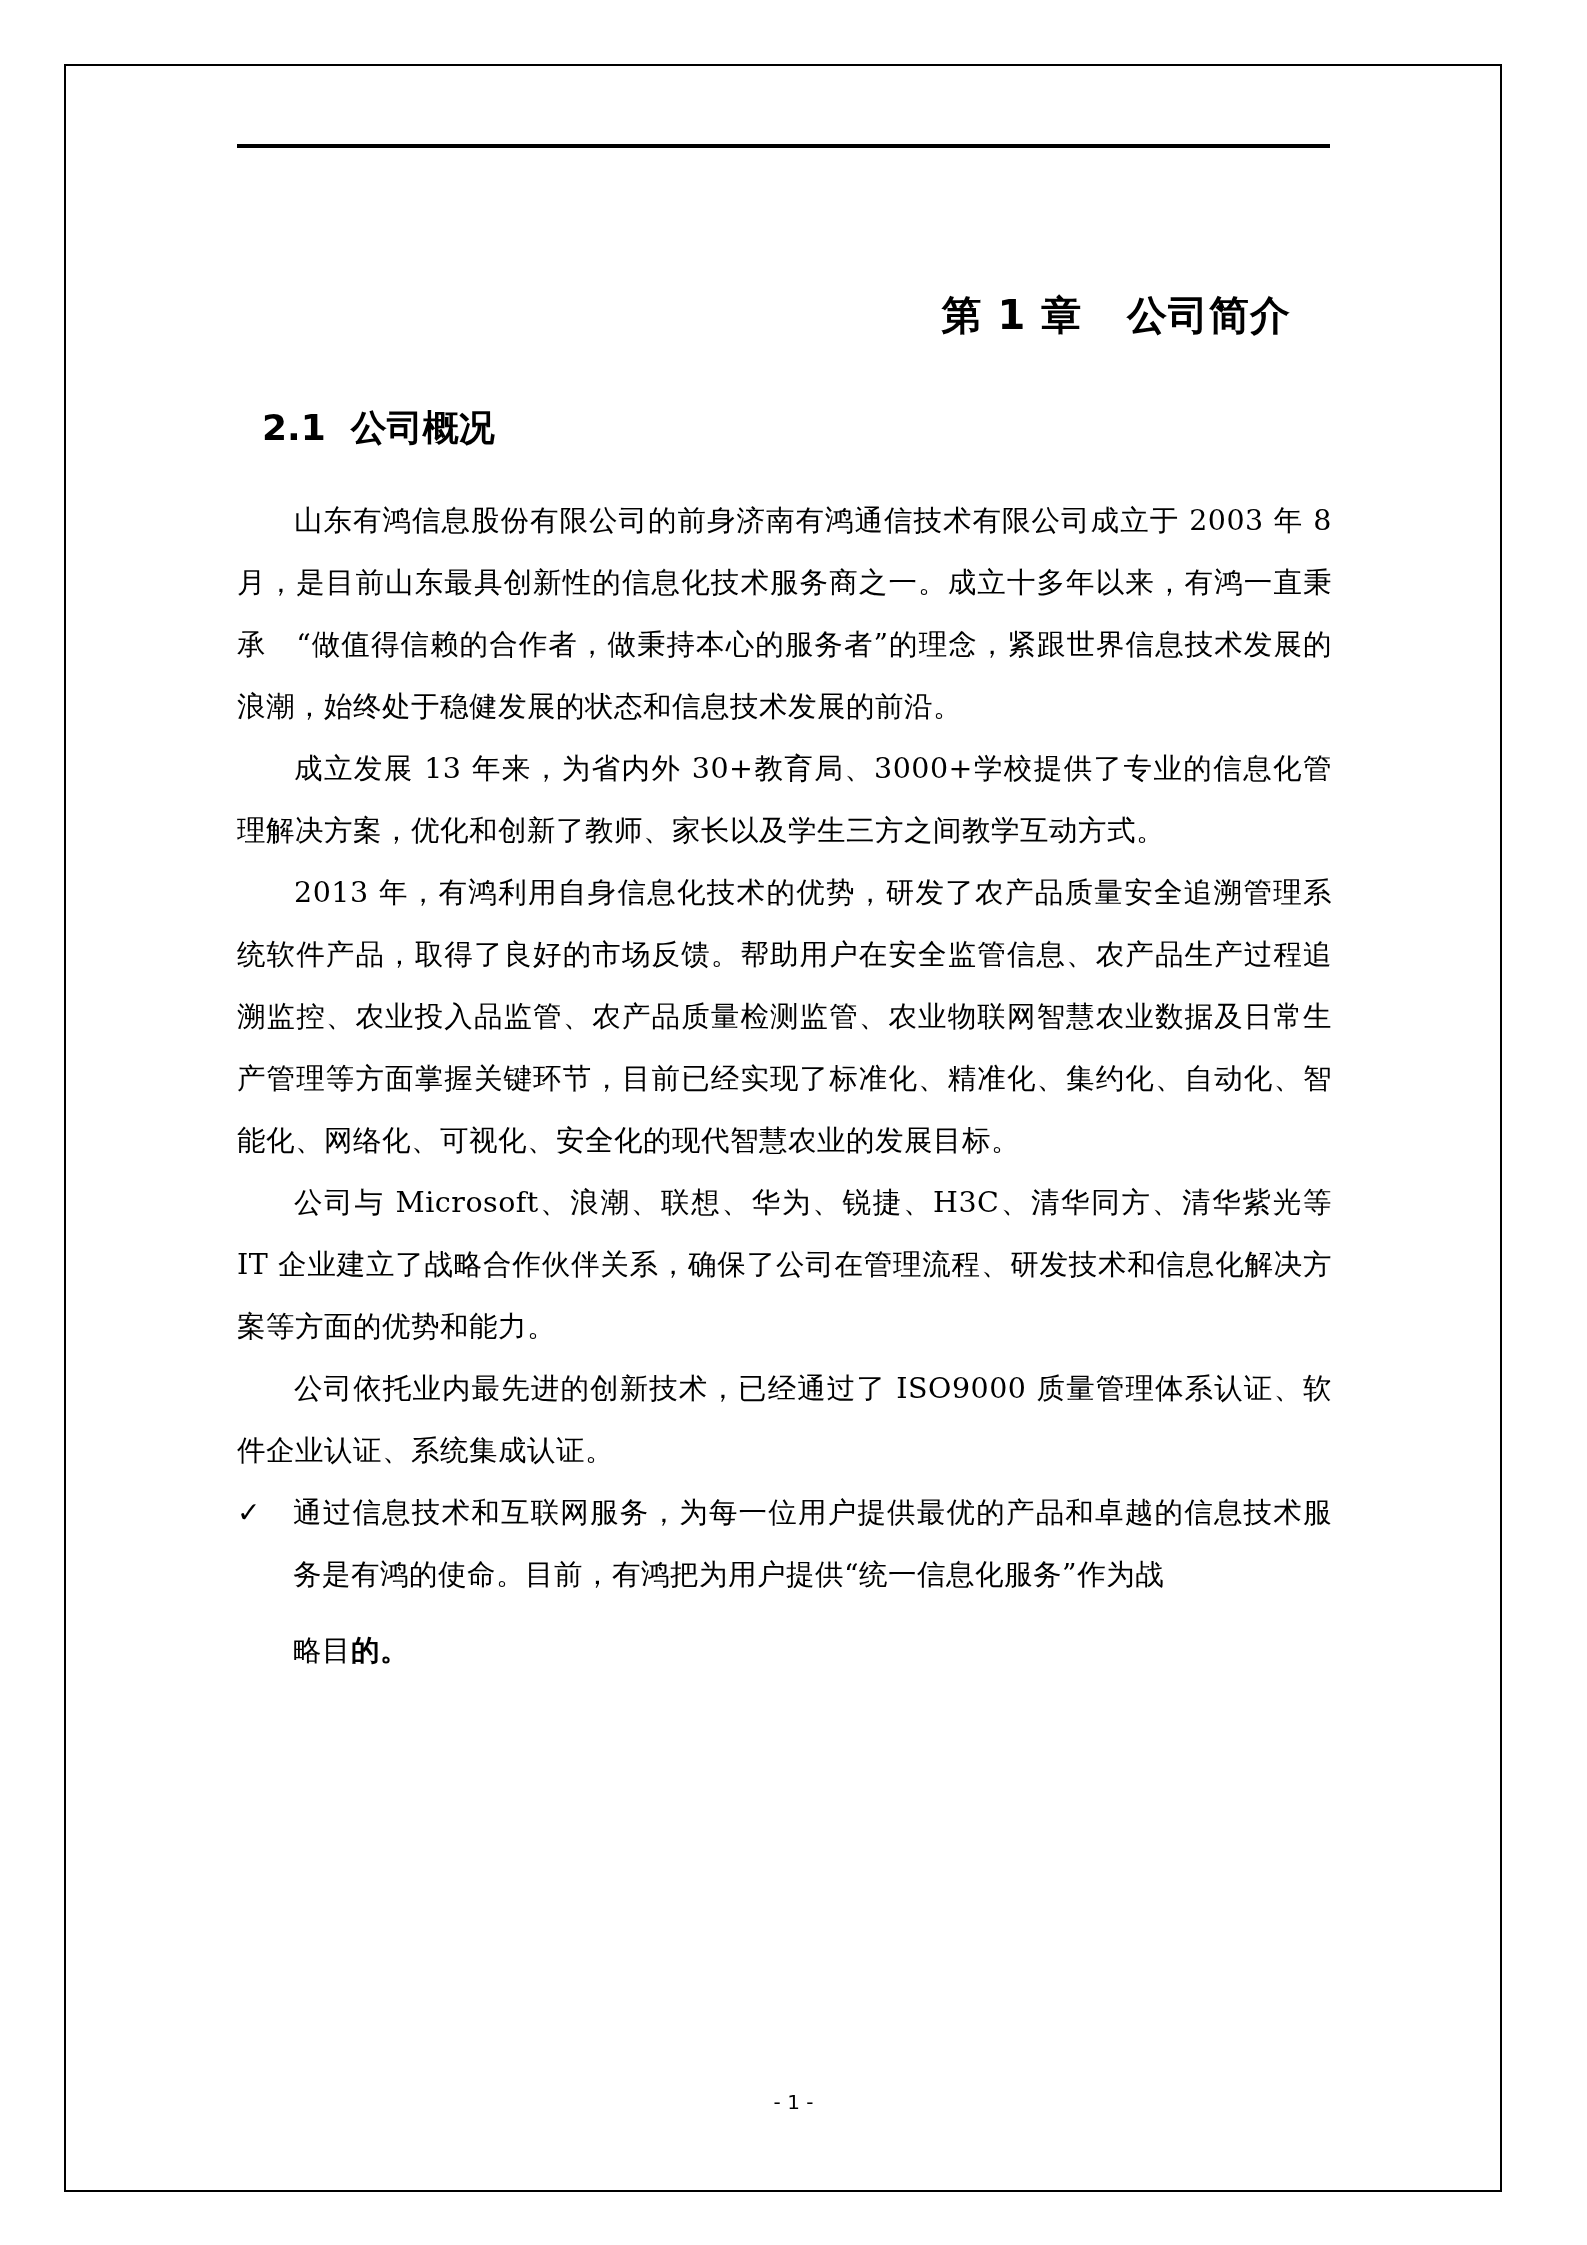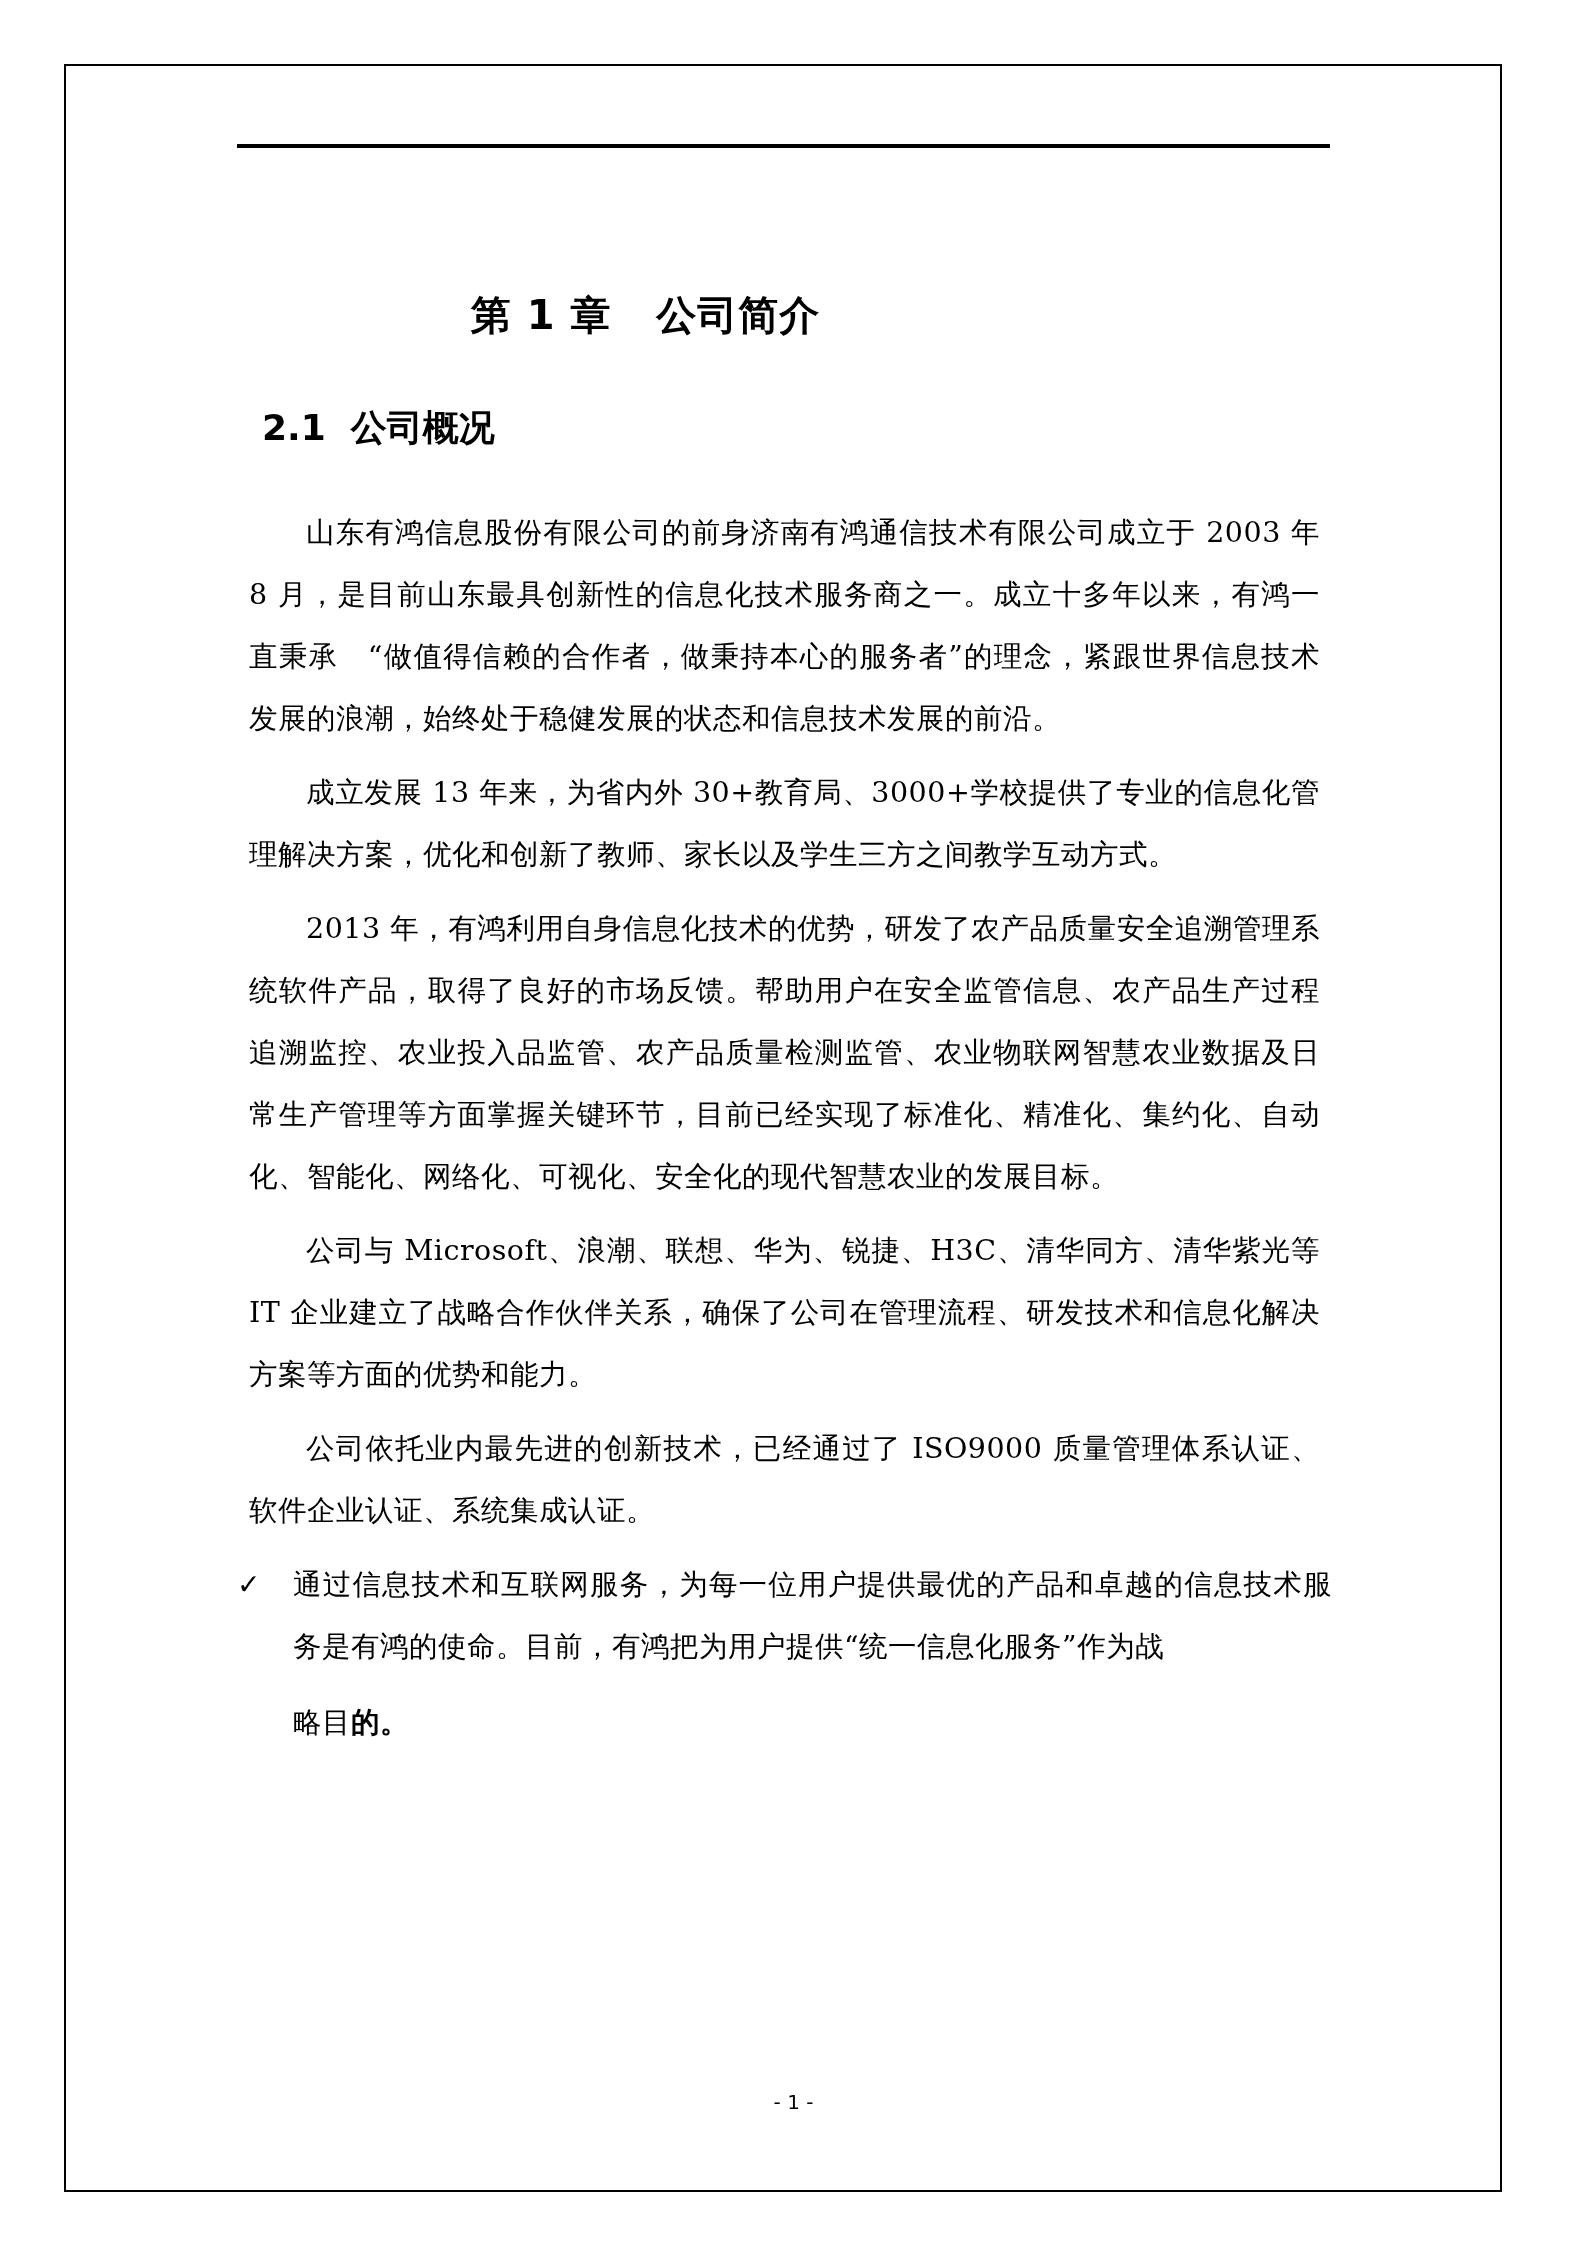--- a/index.html
+++ b/index.html
@@ -1,28 +1,28 @@
 <!DOCTYPE html>
 <html><head>
 <meta charset="utf-8">
 <style>
   html, body { margin: 0; padding: 0; background: #ffffff; }
   body { width: 1587px; height: 2245px; position: relative; overflow: hidden;
          font-family: "DejaVu Serif", "Liberation Serif", serif; color: #000; }
   .frame { position: absolute; left: 64px; top: 64px; width: 1438px; height: 2128px;
            border: 2px solid #000; box-sizing: border-box; }
   .header-rule { position: absolute; left: 237px; top: 144px; width: 1093px; height: 4px; background: #000; }
-  .chapter-title { position: absolute; left: 0; width: 1291px; top: 288px; text-align: center;
+  .chapter-title { position: absolute; left: 0; width: 1291px; top: 288px; text-align: right;
                    font-family: "DejaVu Sans", "Liberation Sans", sans-serif; font-weight: bold;
                    font-size: 40px; letter-spacing: 1px; white-space: pre; }
   .section-title { position: absolute; left: 262px; top: 404px;
                    font-family: "DejaVu Sans", "Liberation Sans", sans-serif; font-weight: bold;
                    font-size: 36px; white-space: pre; }
   .body { position: absolute; left: 237px; top: 490px; width: 1095px; }
-  .para { margin: 12px; font-size: 28.5px; line-height: 62px; text-align: justify;
+  .para { margin: 0; font-size: 28.5px; line-height: 62px; text-align: justify;
           text-indent: 2em; letter-spacing: 0.5px; }
   .bullet { position: relative; margin: 0; padding-left: 56px; font-size: 28.5px; line-height: 62px;
             text-align: justify; letter-spacing: 0.5px; }
   .bullet .check { position: absolute; left: 0; top: 0; font-family: "DejaVu Sans", sans-serif; font-size: 28px; }
   .bullet .tail { display: block; margin-top: 14px; }
   .bullet .tail b { font-family: "DejaVu Sans", sans-serif; }
   .page-number { position: absolute; left: 0; width: 1587px; top: 2090px; text-align: center;
                  font-family: "DejaVu Sans", "Liberation Sans", sans-serif; font-size: 20px; }
 </style>
 </head>

